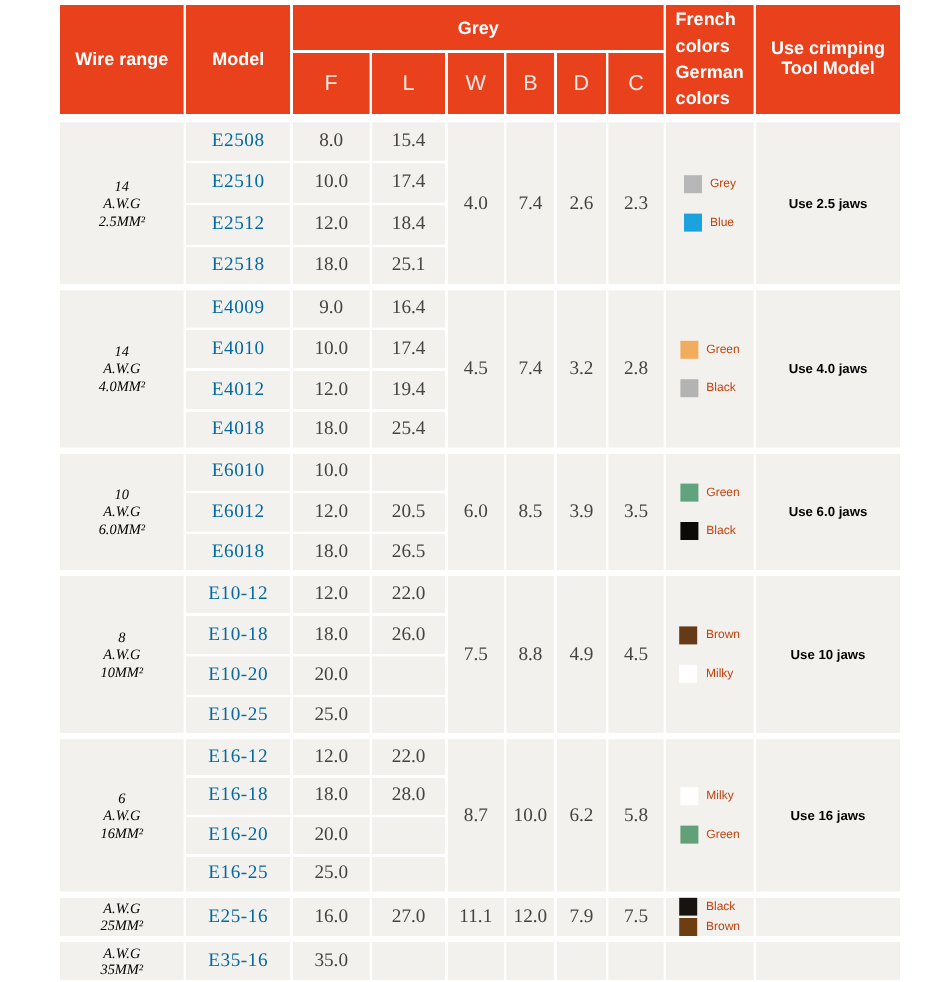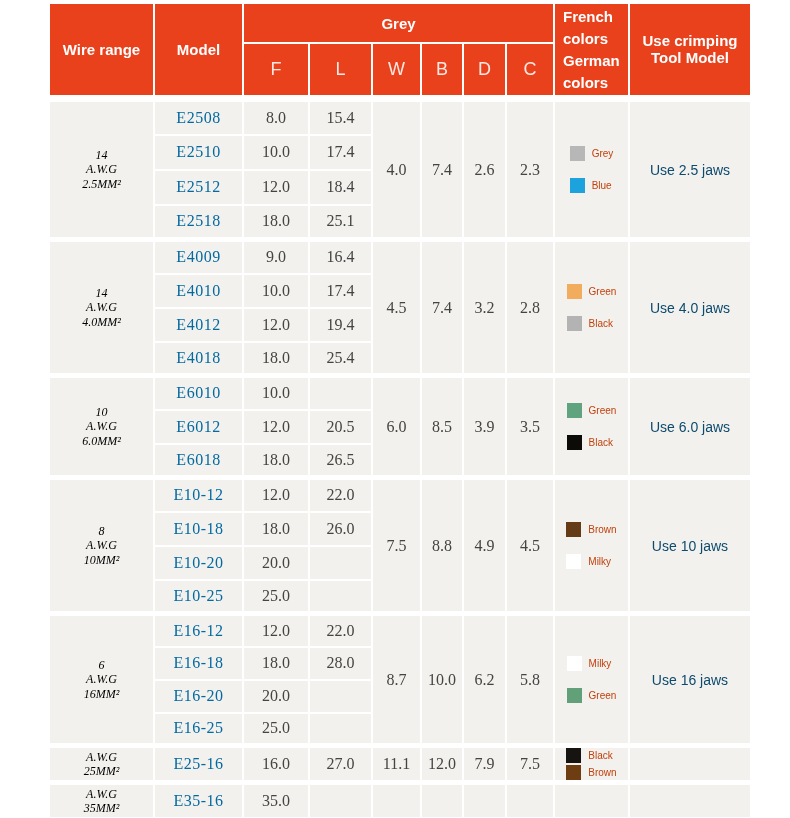--- a/index.html
+++ b/index.html
@@ -28,21 +28,21 @@
   }
   .bodytbl tr.group-first td{border-top:5px solid #ffffff;}
   .serif{font-family:"Liberation Serif", serif;font-size:16px;color:#444444;}
   .model-cell{color:#0369a1;letter-spacing:0.5px;}
   .wire-cell{line-height:1.18;font-size:12px;color:#000000;font-style:italic;}
   .sw-wrap{display:flex;flex-direction:column;gap:17px;align-items:flex-start;width:fit-content;margin:0 auto;}
   .sw-wrap.tight{gap:2px;}
   .sw-row{display:flex;align-items:center;gap:7px;}
   .swatch{width:15px;height:15px;display:inline-block;flex:0 0 auto;}
   .sw-label{font-size:10px;color:#c2410c;text-align:center;}
-  .tool-cell{font-size:14px;color:#0c4a6e;font-weight:400;white-space:nowrap;}
+  .tool-cell{font-size:11px;color:#000000;font-weight:700;white-space:nowrap;}
 </style>
 </head>
 <body>
 
 <div class="page">
 
   <table class="hdr">
     <colgroup>
       <col style="width:105px">
         <col style="width:89px">

